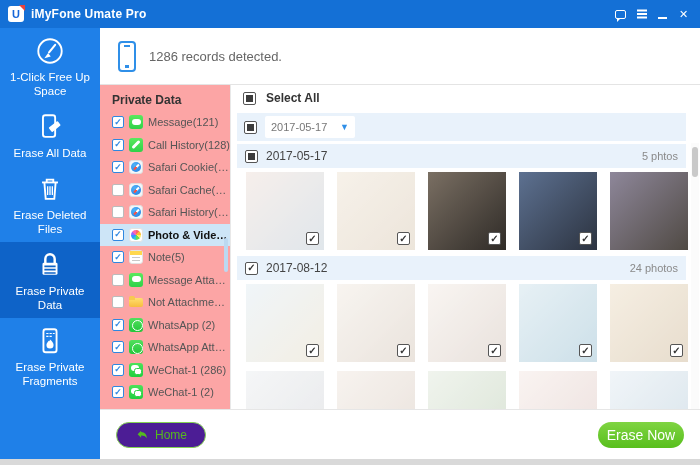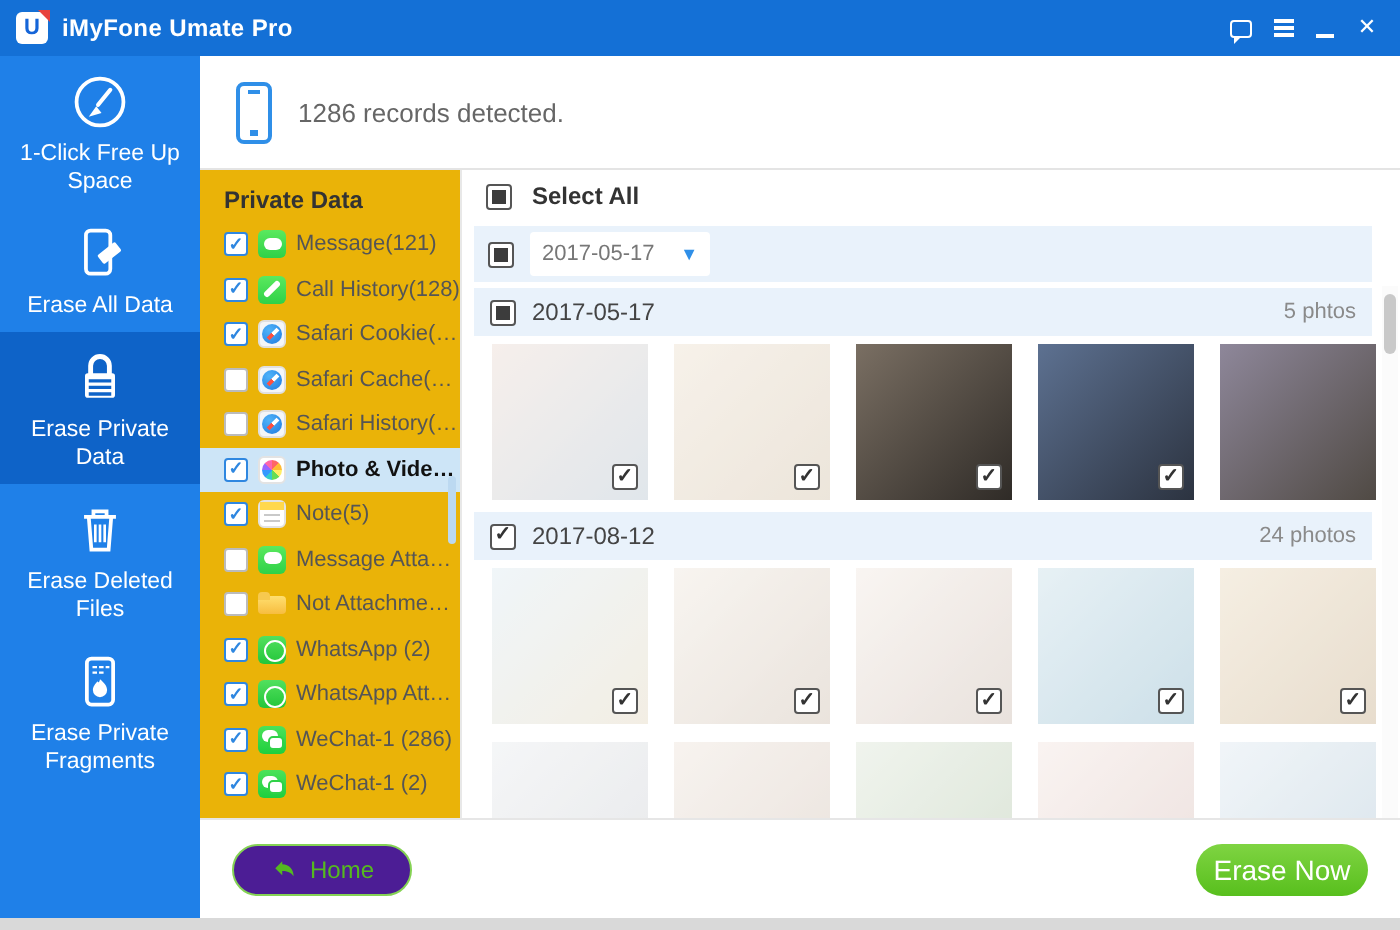--- a/index.html
+++ b/index.html
@@ -34,21 +34,21 @@
 
   
   .header { position: absolute; left: 100px; top: 28px; width: 600px; height: 57px; background: #fff;
     border-bottom: 1px solid #e4e4e4; display: flex; align-items: center; padding-left: 18px; }
   .phone-ic { width: 18px; height: 31px; border: 2px solid #2f8fe8; border-radius: 4px; position: relative; margin-right: 13px; }
   .phone-ic::before { content: ""; position: absolute; top: 2px; left: 4px; right: 4px; height: 2px; background: #2f8fe8; }
   .phone-ic::after { content: ""; position: absolute; bottom: 2px; left: 50%; margin-left: -2px; width: 4px; height: 3px; background: #2f8fe8; }
   .header-text { font-size: 13px; color: #666; }
 
   
-  .pdpanel { position: absolute; left: 100px; top: 85px; width: 131px; height: 324px; background: #eab308;
+  .pdpanel { position: absolute; left: 100px; top: 85px; width: 131px; height: 324px; background: #fca5a5;
     border-right: 1px solid #e8e8e8; overflow: hidden; }
   .pd-title { font-size: 12px; font-weight: bold; color: #333; padding: 8px 0 4px 12px; }
   .pd-row { display: flex; align-items: center; height: 22.5px; padding-left: 12px; font-size: 11px; color: #555; gap: 5px; cursor: pointer; white-space: nowrap; }
   .pd-row.sel { background: #cde5f7; color: #111; font-weight: bold; }
   .pd-label { overflow: hidden; text-overflow: ellipsis; }
   .pd-scroll { position: absolute; right: 2px; top: 153px; width: 4px; height: 34px; background: #bcd9f1; border-radius: 2px; }
 
   
   .pi { width: 14px; height: 14px; border-radius: 3px; position: relative; flex: none; }
   .pi-message { background: linear-gradient(#5ae95e, #2fd148); }
@@ -143,36 +143,36 @@
           </svg></span>
         <span class="side-label">1-Click Free Up Space</span>
       </div>
       <div class="side-item">
         <span class="side-icon"><svg viewBox="0 0 32 32">
             <rect x="8.5" y="3.5" width="13" height="23" rx="2.5" fill="none" stroke="#fff" stroke-width="2"></rect>
             <rect x="15" y="12.5" width="12" height="6" rx="1" transform="rotate(-38 21 15.5)" fill="#fff"></rect>
           </svg></span>
         <span class="side-label">Erase All Data</span>
       </div>
-      <div class="side-item sel">
-        <span class="side-icon"><svg viewBox="0 0 32 32">
-            <path d="M11 14V9.5a5 5 0 0110 0V14" fill="none" stroke="#fff" stroke-width="2.6"></path>
-            <rect x="8" y="13.5" width="16" height="13" rx="1.5" fill="#fff"></rect>
-            <path d="M10 17.5h12M10 21h12M10 24.5h12" stroke="#0e63c8" stroke-width="1.8"></path>
-          </svg></span>
-        <span class="side-label">Erase Private Data</span>
-      </div>
       <div class="side-item">
         <span class="side-icon"><svg viewBox="0 0 32 32">
             <path d="M7.5 9h17" stroke="#fff" stroke-width="2"></path>
             <path d="M12.5 9V6h7v3" fill="none" stroke="#fff" stroke-width="2"></path>
             <path d="M10 9l1.4 17.5h9.2L22 9" fill="none" stroke="#fff" stroke-width="2"></path>
             <path d="M13.5 13v9.5M16 13v9.5M18.5 13v9.5" stroke="#fff" stroke-width="1.4"></path>
           </svg></span>
         <span class="side-label">Erase Deleted Files</span>
+      </div>
+      <div class="side-item sel">
+        <span class="side-icon"><svg viewBox="0 0 32 32">
+            <path d="M11 14V9.5a5 5 0 0110 0V14" fill="none" stroke="#fff" stroke-width="2.6"></path>
+            <rect x="8" y="13.5" width="16" height="13" rx="1.5" fill="#fff"></rect>
+            <path d="M10 17.5h12M10 21h12M10 24.5h12" stroke="#0e63c8" stroke-width="1.8"></path>
+          </svg></span>
+        <span class="side-label">Erase Private Data</span>
       </div>
       <div class="side-item">
         <span class="side-icon"><svg viewBox="0 0 32 32">
             <rect x="9" y="3.5" width="14" height="24.5" rx="2.5" fill="none" stroke="#fff" stroke-width="2"></rect>
             <path d="M12 8h2.4M15.5 8h2.4M19 8h2M12 11h2.4M15.5 11h2.4" stroke="#fff" stroke-width="1.2"></path>
             <path d="M16 14.5c2.3 2 3.8 3.6 3.8 5.8a3.8 3.8 0 01-7.6 0c0-2 1.5-3.4 2.4-4.7.4.7.9 1.1 1.4-1.1z" fill="#fff"></path>
           </svg></span>
         <span class="side-label">Erase Private Fragments</span>
       </div>
     </div>

